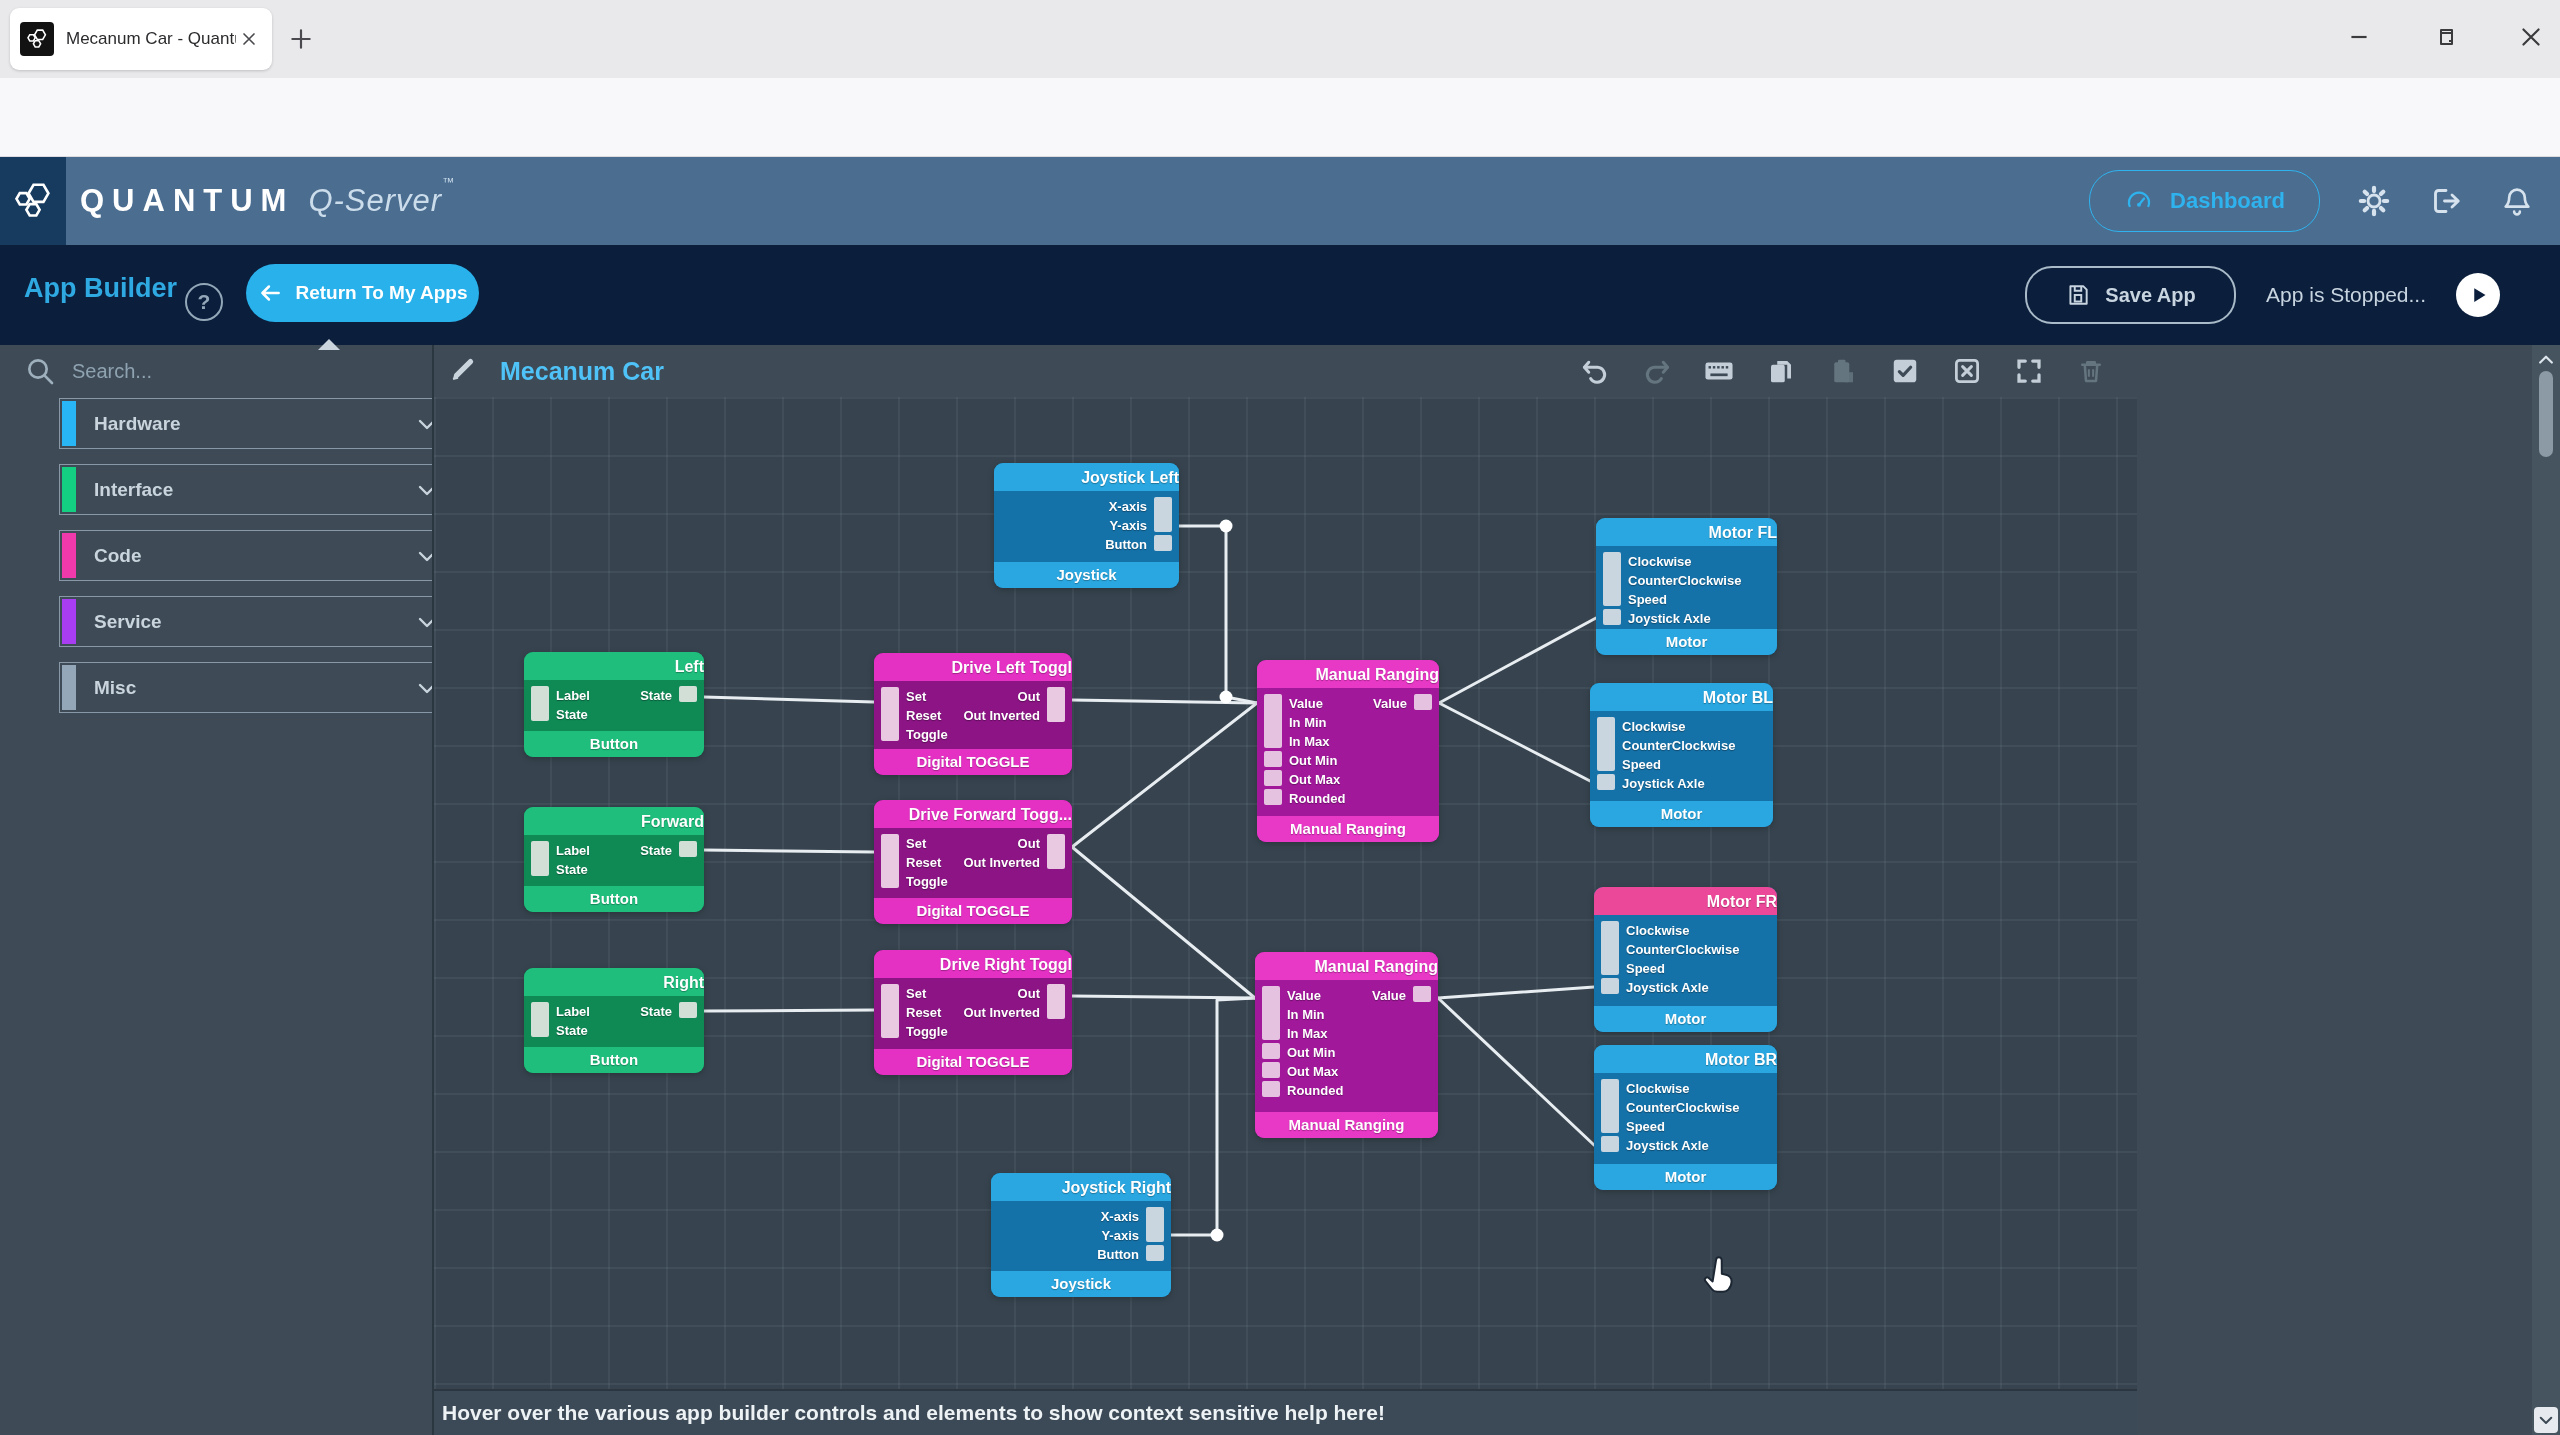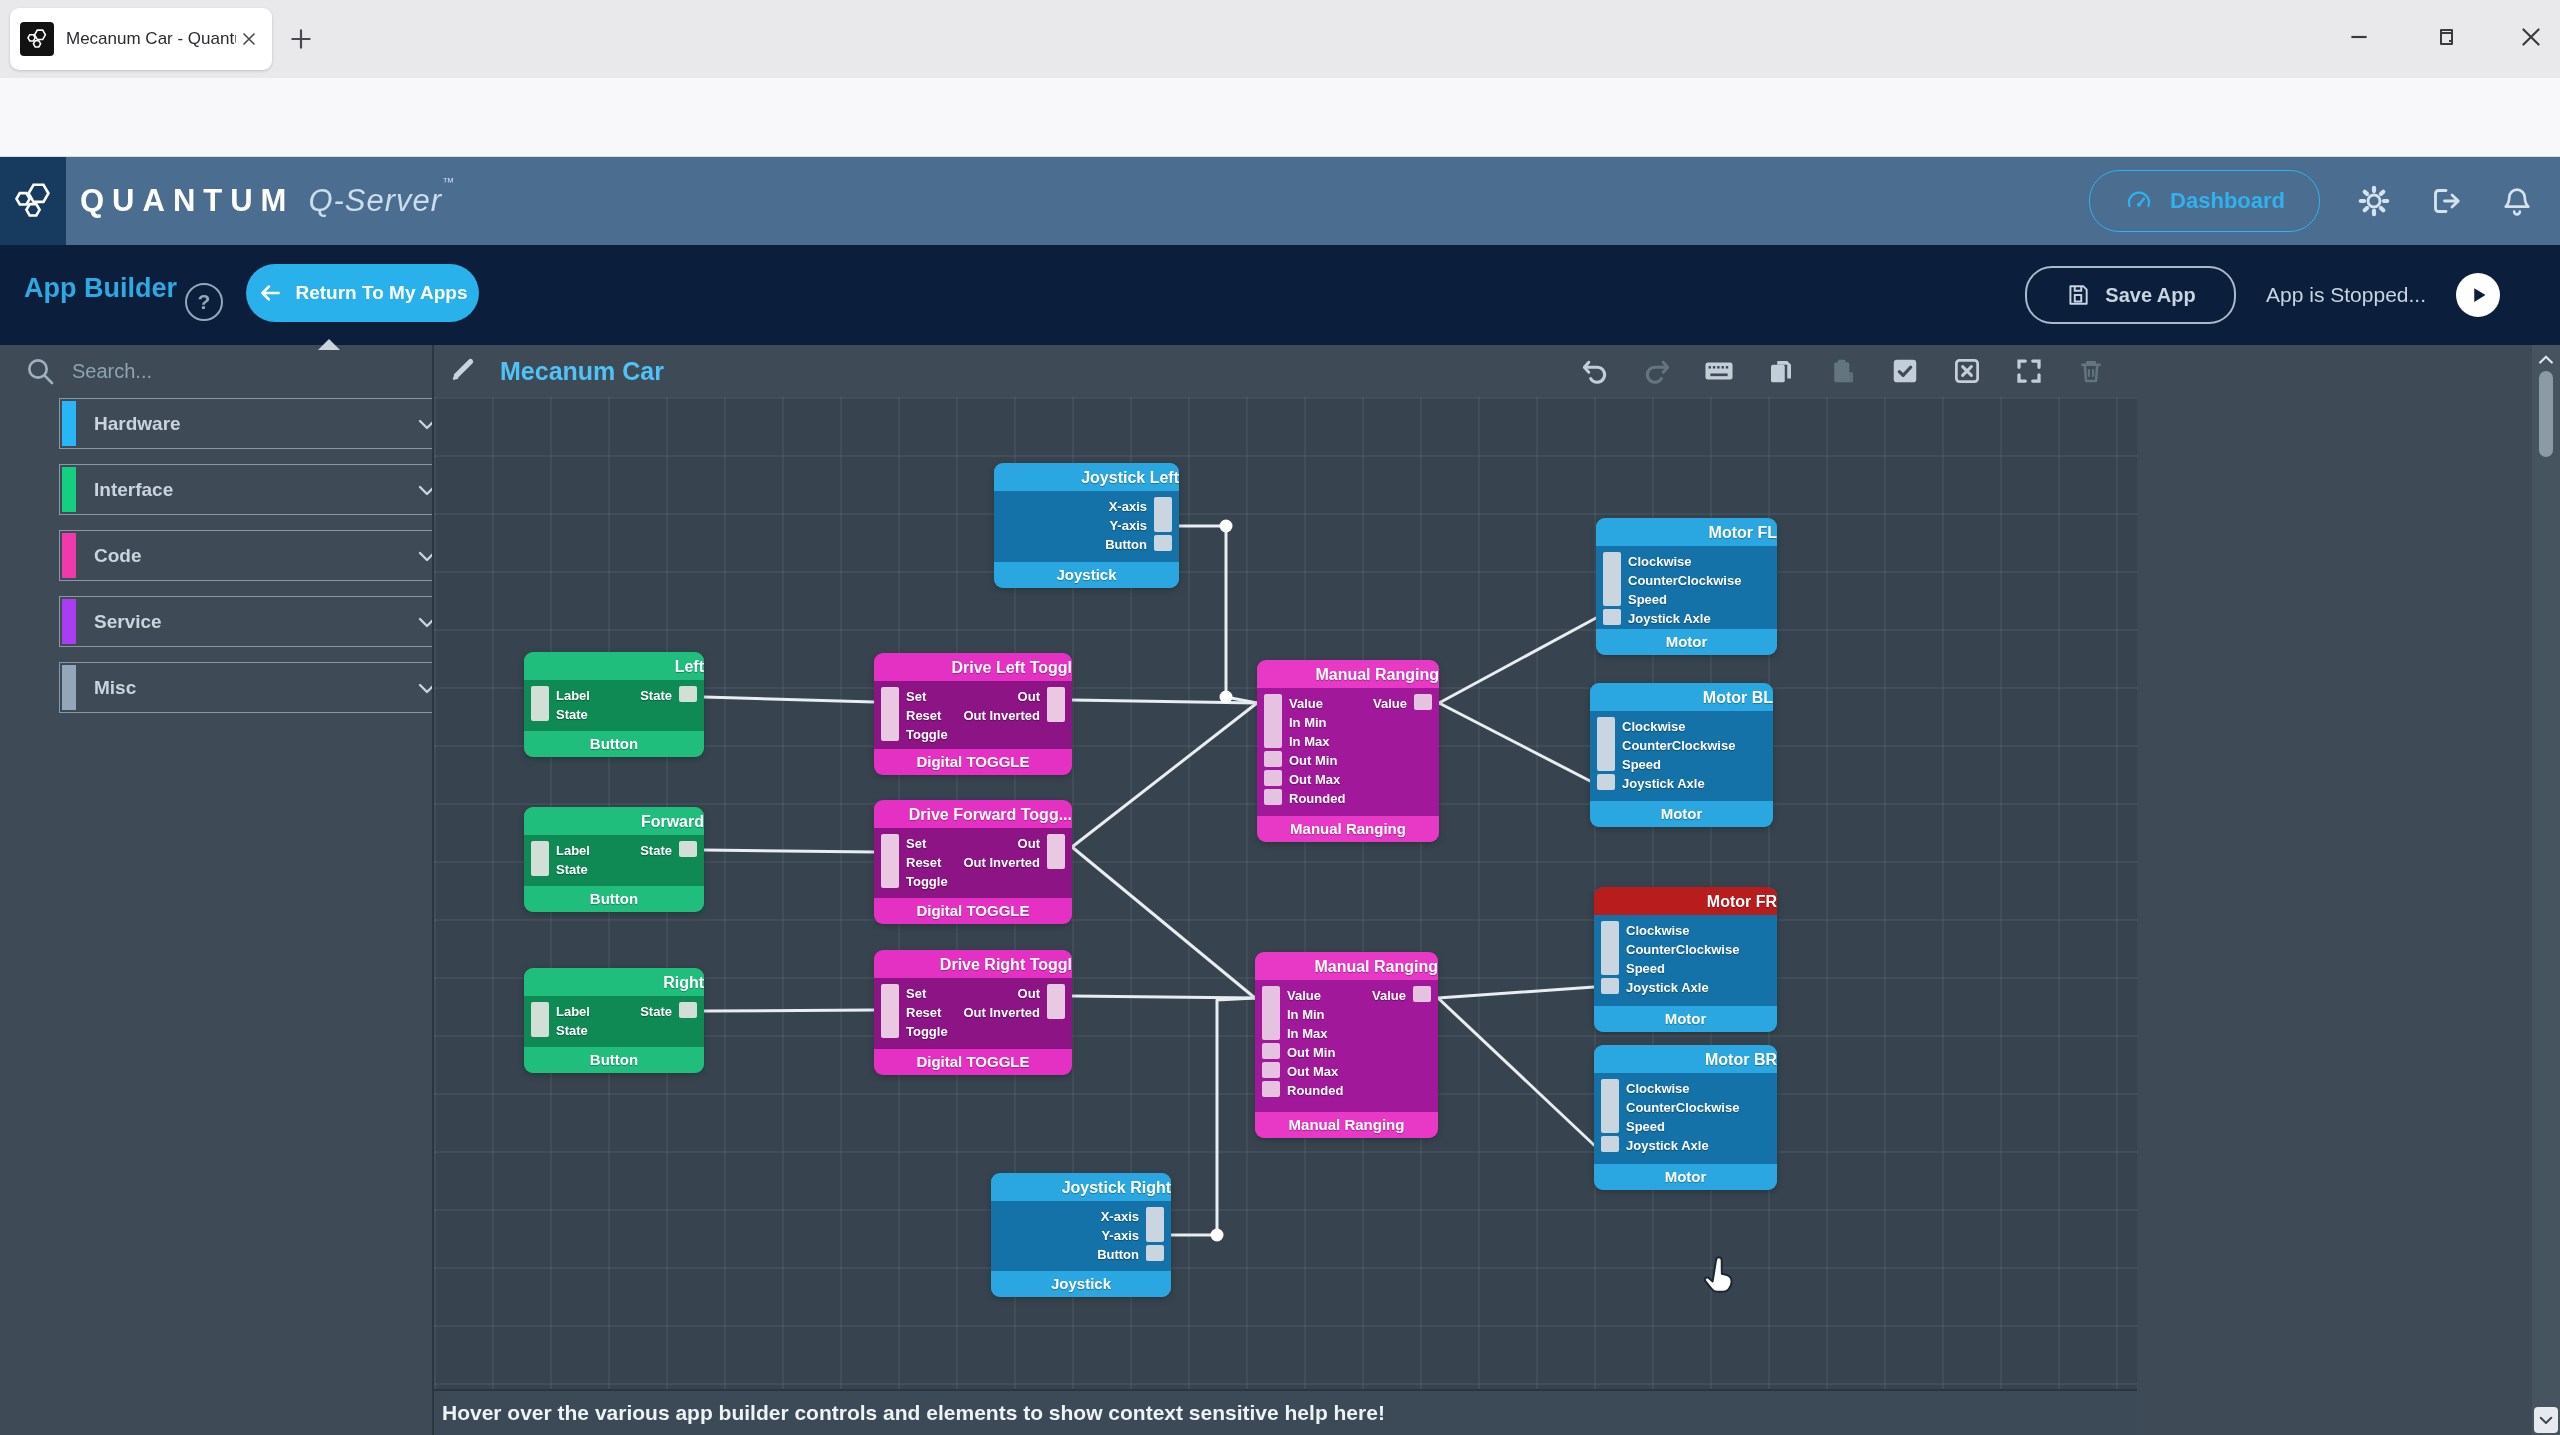--- a/index.html
+++ b/index.html
@@ -607,21 +607,21 @@
                 <div class="prow">Speed</div>
                 <div class="prow">Joystick Axle</div>
               </div>
               <div class="blocks left">
                 <span style="height:54px;background:#C9D6E0"></span>
                 <span style="height:16px;background:#C9D6E0"></span>
               </div>
               <div class="node-footer" style="background:#2AA7E0">Motor</div>
             </div>
             <div class="node" style="left: 1160px; top: 490px; width: 183px; height: 145px; background: rgb(21, 114, 169);">
-              <div class="node-header" style="background:#b91c1c">Motor FR</div>
+              <div class="node-header" style="background:#ec4899">Motor FR</div>
               <div class="plabels left">
                 <div class="prow">Clockwise</div>
                 <div class="prow">CounterClockwise</div>
                 <div class="prow">Speed</div>
                 <div class="prow">Joystick Axle</div>
               </div>
               <div class="blocks left">
                 <span style="height:54px;background:#C9D6E0"></span>
                 <span style="height:16px;background:#C9D6E0"></span>
               </div>

